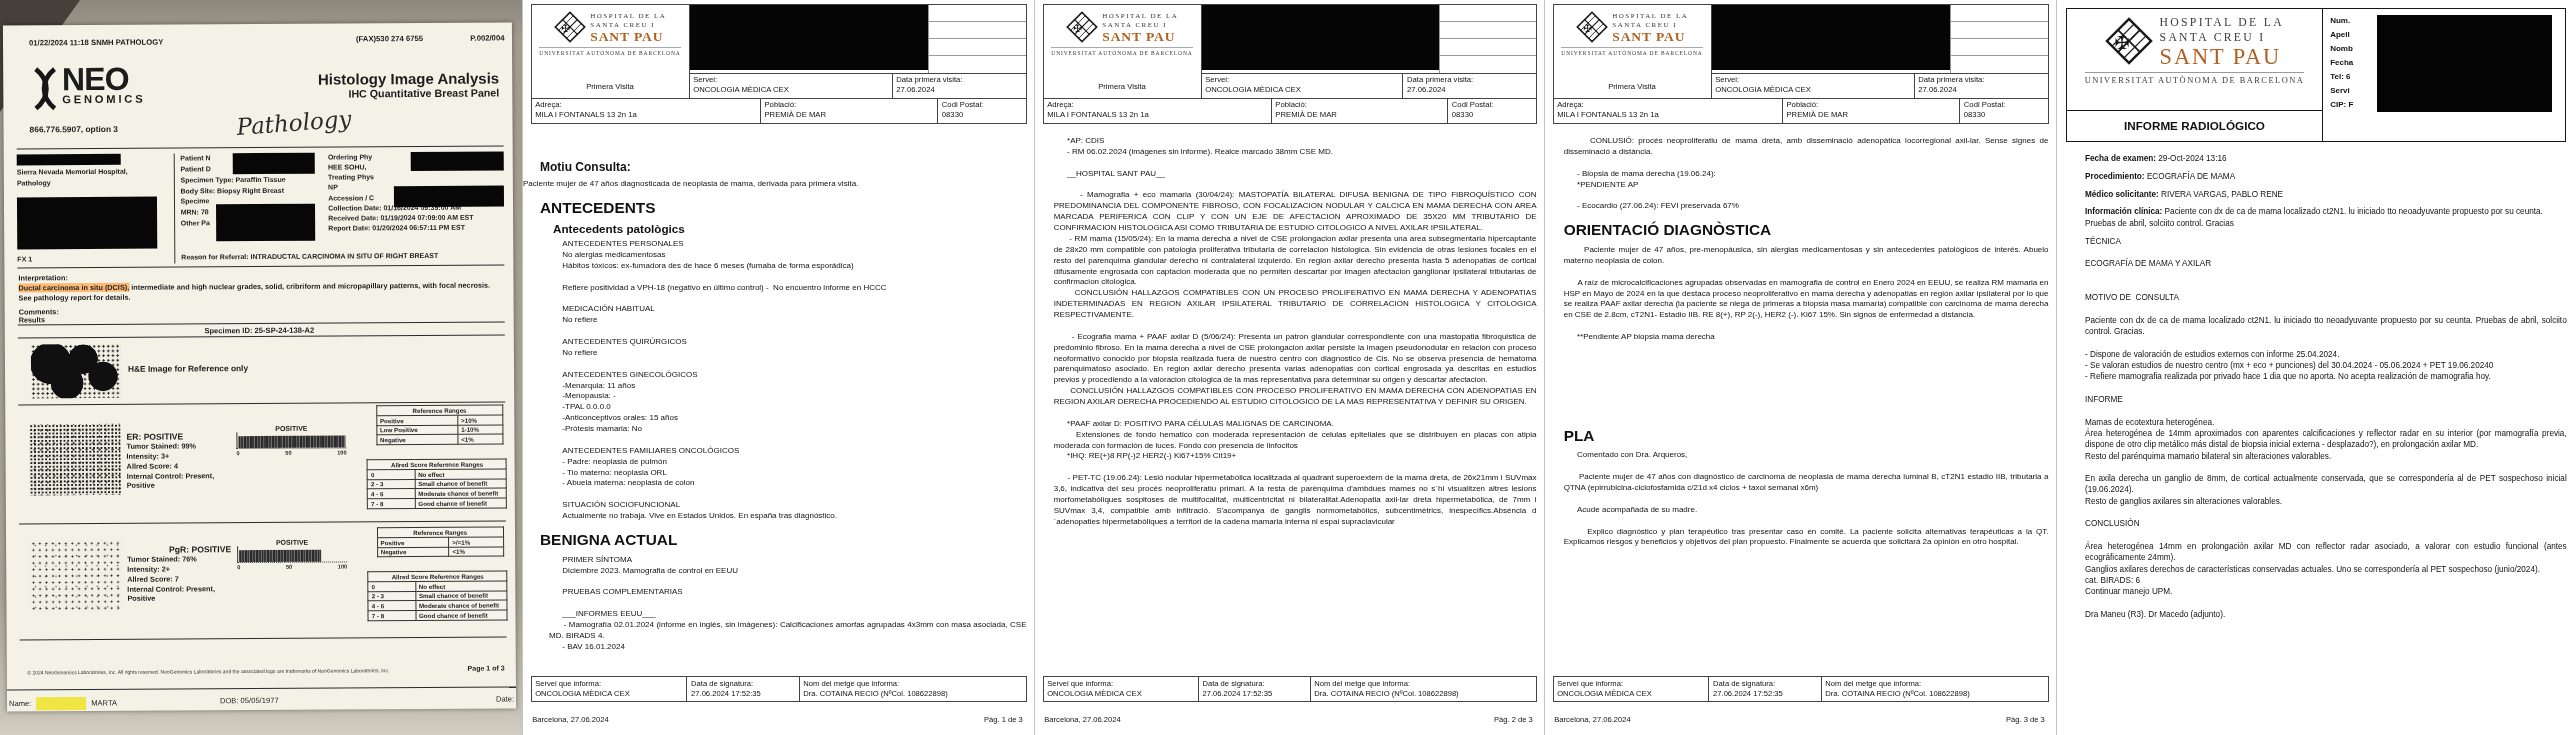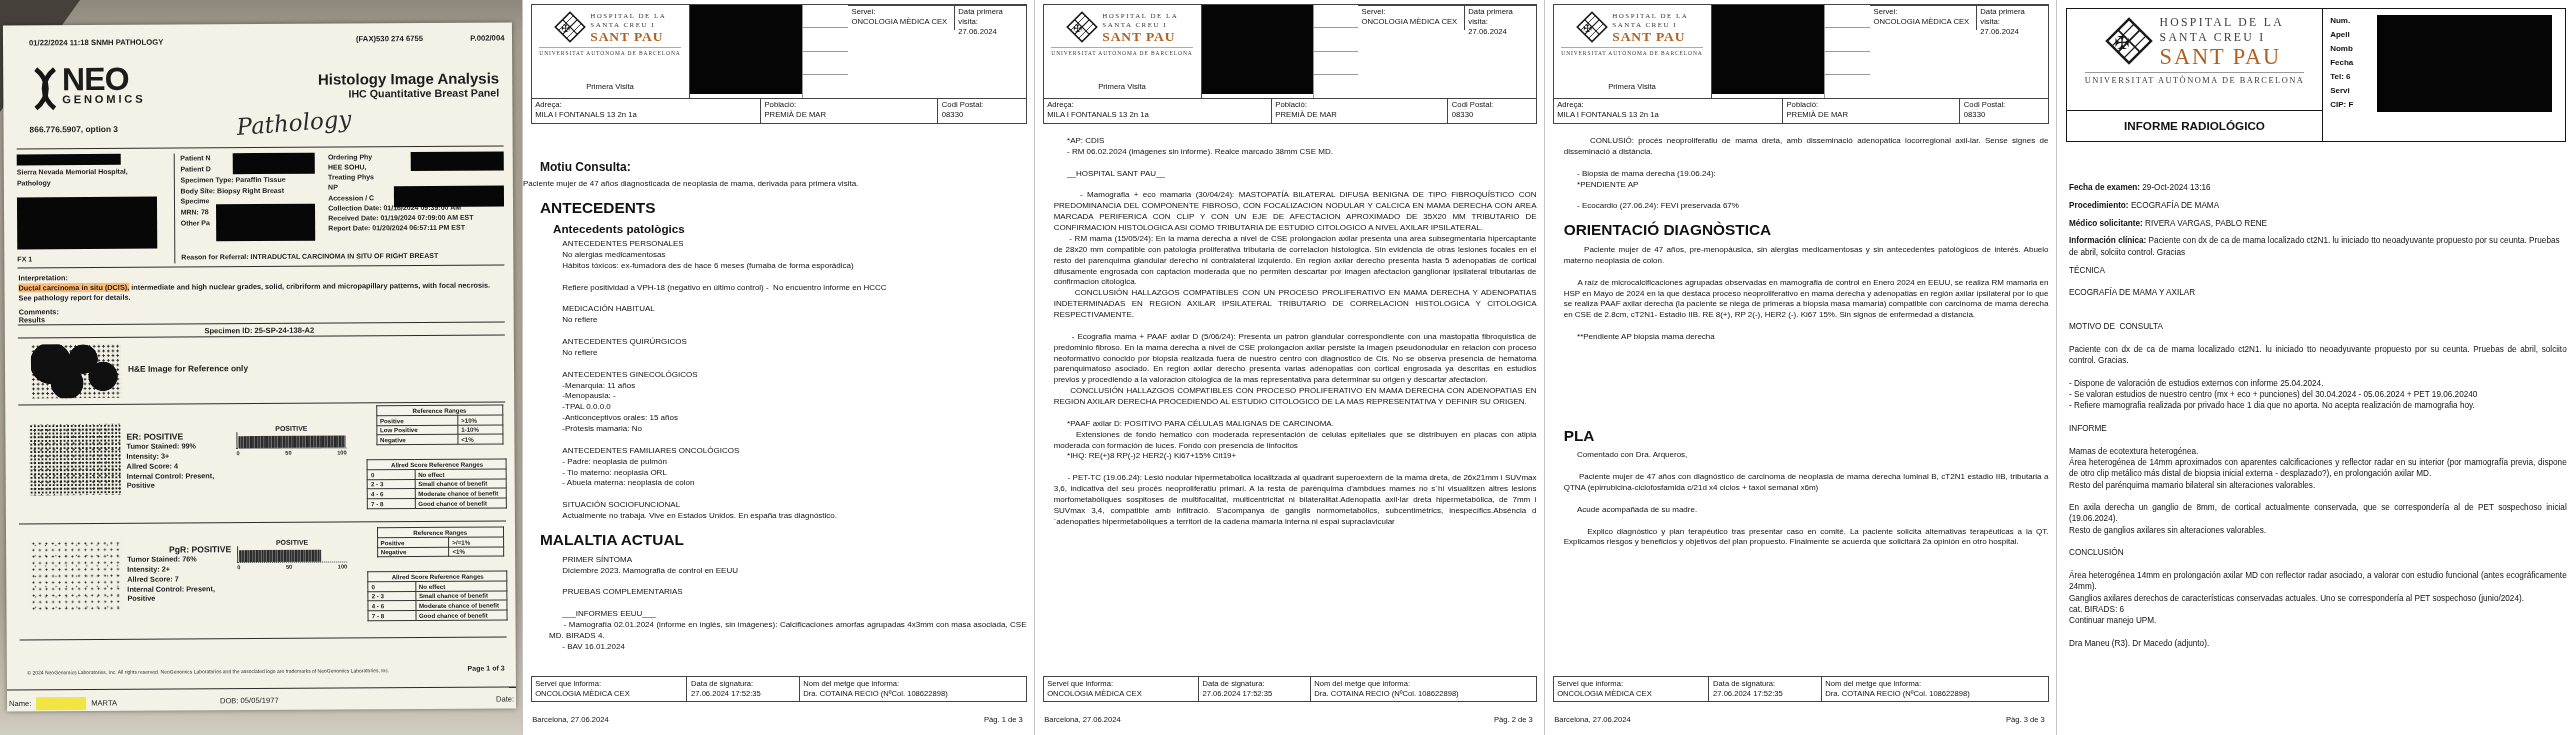--- a/index.html
+++ b/index.html
@@ -47,21 +47,21 @@
   
   .visit{width:511px;color:#111;}
   .sp-headerbox{position:absolute;top:3.7px;left:7.5px;right:7.5px;height:118px;border:0.9px solid #444;display:flex;flex-direction:column;font-size:7.7px;background:#fff;}
   .sp-hrow1{flex:1;display:flex;}
   .sp-hlogo{width:157px;border-right:0.9px solid #444;position:relative;text-align:center;padding-top:6.5px;}
   .sp-logorow{display:flex;align-items:center;justify-content:center;gap:4.7px;}
   .sp-l1,.sp-l2{font-family:"Liberation Serif",serif;font-size:7px;letter-spacing:1.5px;color:#3a3a3a;line-height:1.25;}
   .sp-l3{font-family:"Liberation Serif",serif;font-size:13.5px;letter-spacing:0.9px;color:#b06020;font-weight:bold;line-height:1.1;}
   .sp-uni{font-family:"Liberation Serif",serif;font-size:5.5px;letter-spacing:0.9px;color:#3a3a3a;border-top:0.9px solid #aaa;display:inline-block;margin-top:1.9px;padding-top:1.9px;}
   .sp-visit{position:absolute;bottom:6.5px;left:0;right:0;text-align:center;font-size:7.7px;}
-  .sp-hright{flex:1;display:flex;flex-direction:row;}
+  .sp-hright{flex:1;display:flex;flex-direction:column;}
   .sp-htop{flex:1;position:relative;}
   .sp-redact{position:absolute;left:0;top:0;width:71%;height:96%;background:#050505;}
   .sp-hcol{position:absolute;right:0;top:0;width:29%;height:100%;display:flex;flex-direction:column;}
   .sp-hcol>div{flex:1;border-left:0.9px solid #999;border-bottom:0.9px solid #999;}
   .sp-hcol>div:last-child{border-bottom:none;}
   .sp-hmid{height:24px;border-top:0.9px solid #444;display:flex;line-height:1.3;}
   .sp-hmid>div{padding:0.9px 3.7px;}
   .sp-hmid .c1{flex:1.55;}
   .sp-hmid .c2{flex:1;border-left:0.9px solid #444;}
   .sp-haddr{height:24px;border-top:0.9px solid #444;display:flex;line-height:1.3;}
@@ -85,21 +85,21 @@
   .rad-headerbox{position:absolute;top:7.5px;left:9.3px;right:11.2px;height:132px;border:1.9px solid #161616;display:flex;}
   .rad-hleft{flex:1.12;border-right:1.9px solid #161616;display:flex;flex-direction:column;}
   .rad-logo{flex:1;text-align:center;padding-top:7.5px;}
   .rad-logorow{display:flex;align-items:center;justify-content:center;gap:6.5px;}
   .rad-l1,.rad-l2{font-family:"Liberation Serif",serif;font-size:11.7px;letter-spacing:2.3px;color:#3c3c3c;line-height:1.25;}
   .rad-l3{font-family:"Liberation Serif",serif;font-size:22.4px;letter-spacing:1.9px;color:#b06020;line-height:1.05;}
   .rad-uni{font-family:"Liberation Serif",serif;font-size:8.4px;letter-spacing:1.5px;color:#3c3c3c;border-top:0.9px solid #999;display:inline-block;margin-top:2.8px;padding-top:2.8px;}
   .rad-title{height:30px;border-top:1.9px solid #161616;display:flex;align-items:center;justify-content:center;font-weight:bold;font-size:11.7px;}
   .rad-hright{flex:1;position:relative;padding:5.6px 7.5px;font-size:8px;font-weight:bold;line-height:1.75;}
   .rad-redact{position:absolute;left:54px;top:6.5px;right:13px;height:97px;background:#050505;}
-  .rad-body{position:absolute;top:153px;left:12px;right:10.3px;font-size:8.2px;line-height:1.38;margin-top:29px;}
+  .rad-body{position:absolute;top:153px;left:28px;right:10.3px;font-size:8.2px;line-height:1.38;}
   .rad-field{margin-bottom:6.5px;}
   .rad-field b{font-weight:bold;}
   .rad-lines{white-space:pre-wrap;text-align:justify;}
   .rad-footer{position:absolute;left:12px;bottom:13px;font-size:8.4px;line-height:1.6;}
 </style>
 </head>
 <body>
 
 <div id="root">
 
@@ -410,21 +410,21 @@
       -Anticonceptivos orales: 15 años
       -Prótesis mamaria: No
 
       ANTECEDENTES FAMILIARES ONCOLÓGICOS
       - Padre: neoplasia de pulmón
       - Tio materno: neoplasia ORL
       - Abuela materna: neoplasia de colon
 
       SITUACIÓN SOCIOFUNCIONAL
       Actualmente no trabaja. Vive en Estados Unidos. En españa tras diagnóstico.</div>
-      <div class="sp-h1">MALALTIA ACTUAL</div>
+      <div class="sp-h1">BENIGNA ACTUAL</div>
       <div class="lines" style="margin-left:26px;">      PRIMER SÍNTOMA
       Diciembre 2023. Mamografia de control en EEUU
 
       PRUEBAS COMPLEMENTARIAS
 
       ___INFORMES EEUU___
       - Mamografía 02.01.2024 (informe en inglés, sin imágenes): Calcificaciones amorfas agrupadas 4x3mm con masa asociada, CSE MD. BIRADS 4.
       - BAV 16.01.2024</div>
     </div>
 

